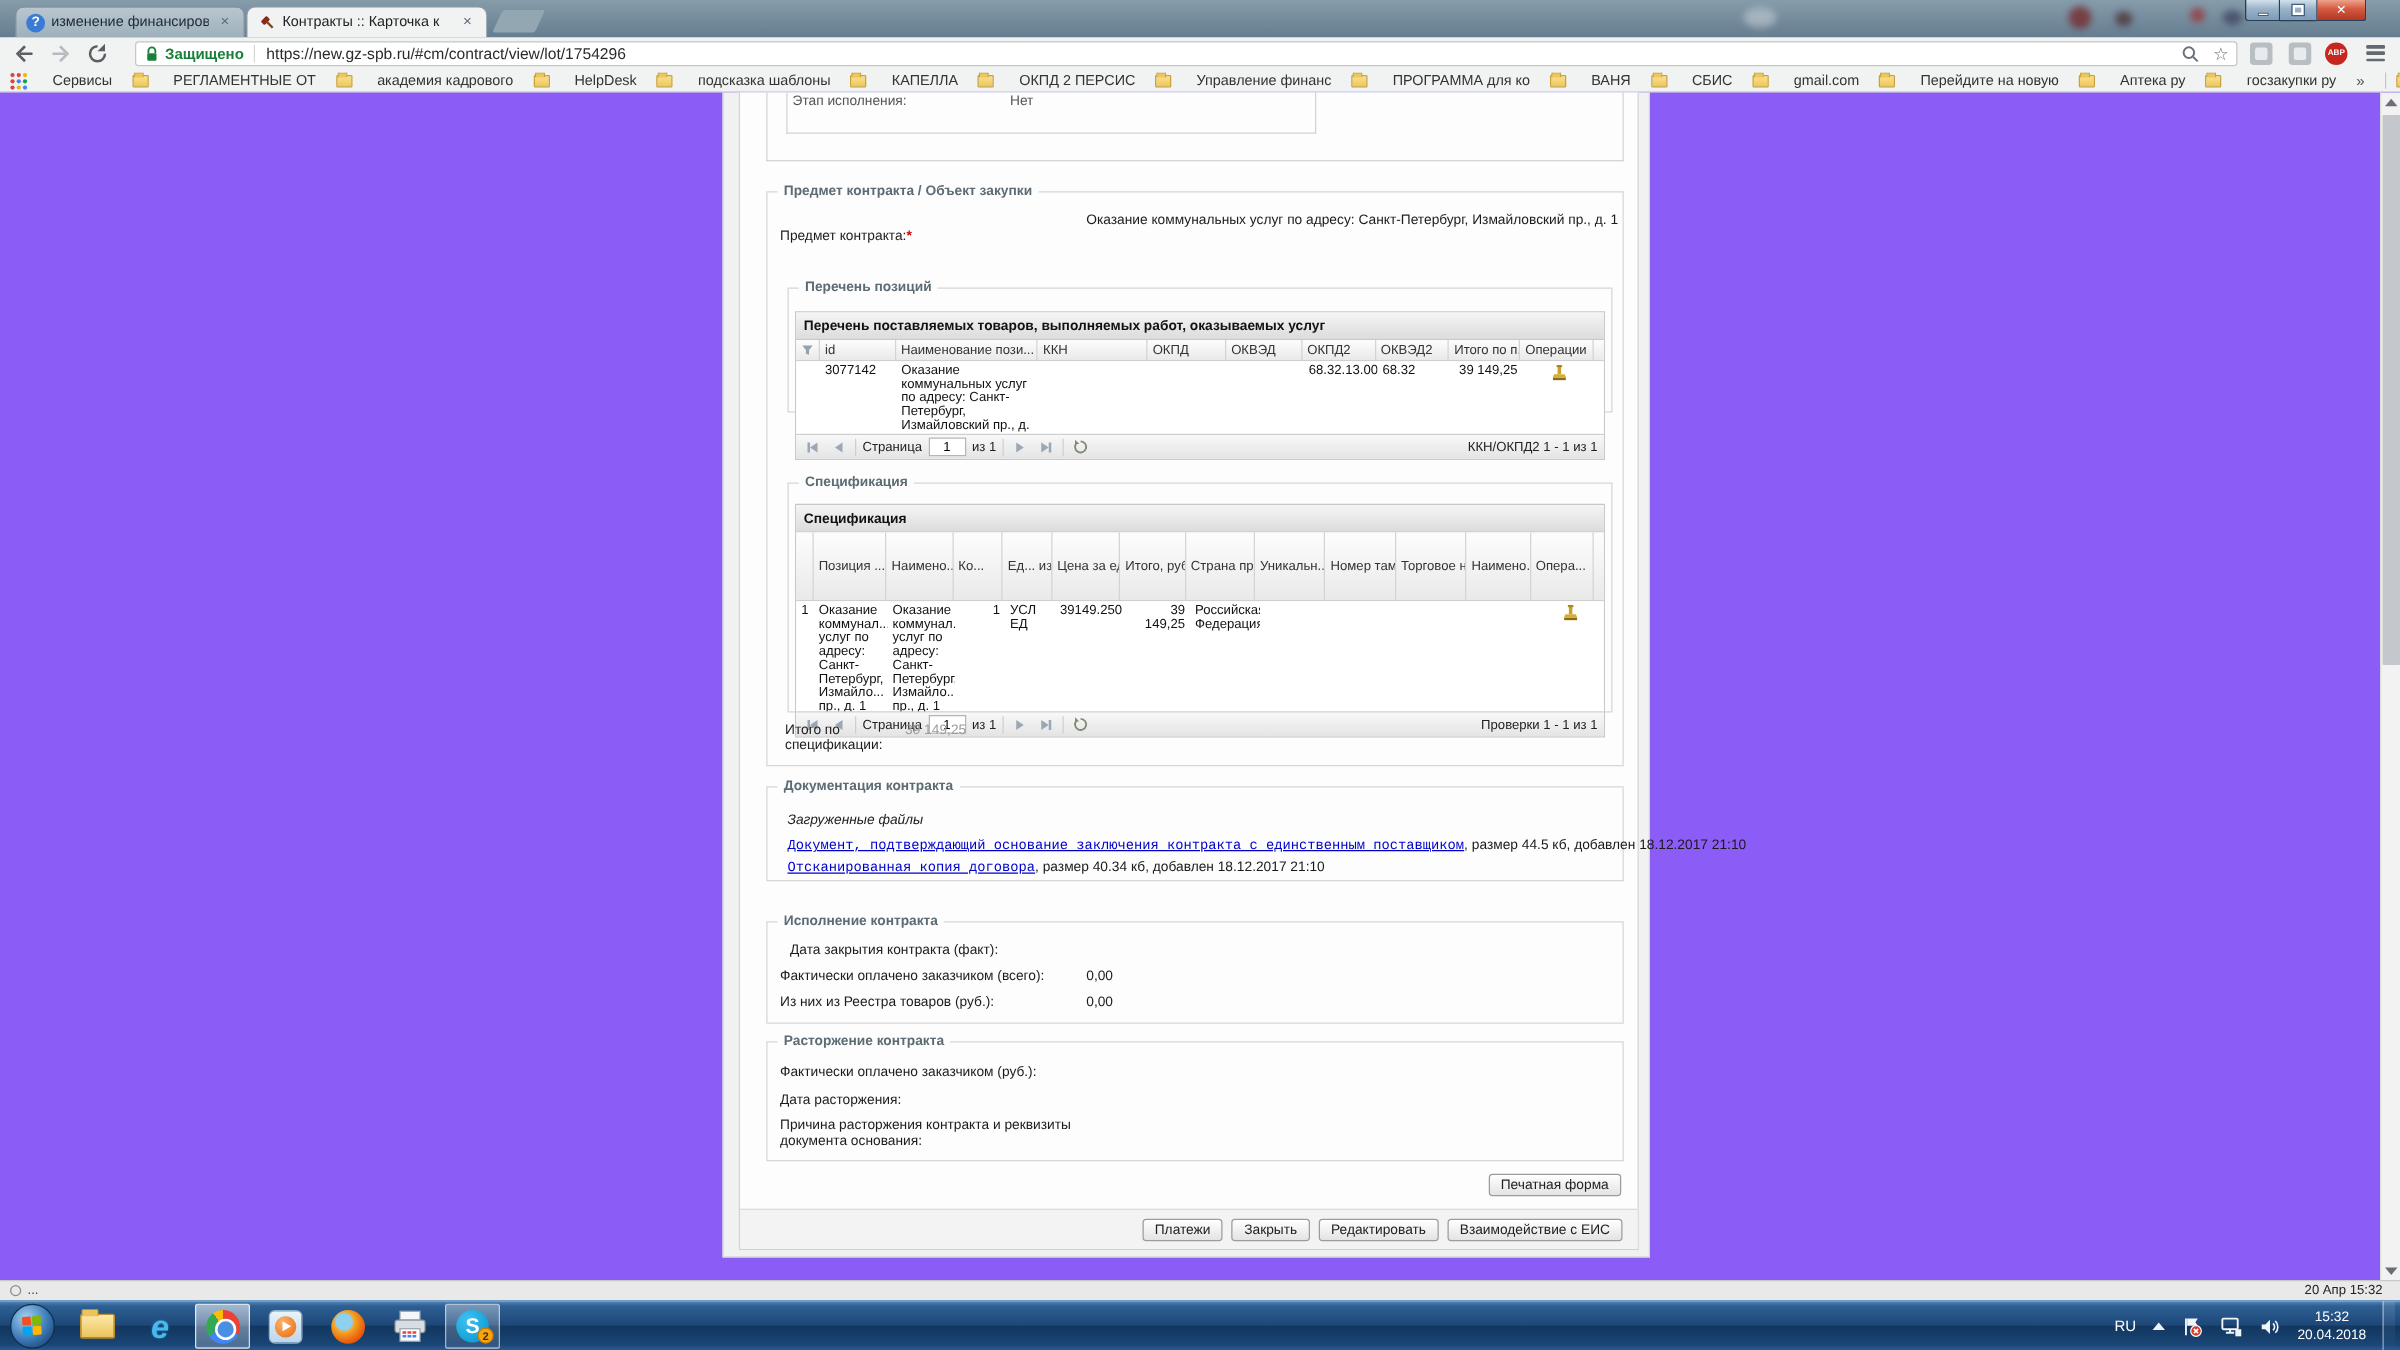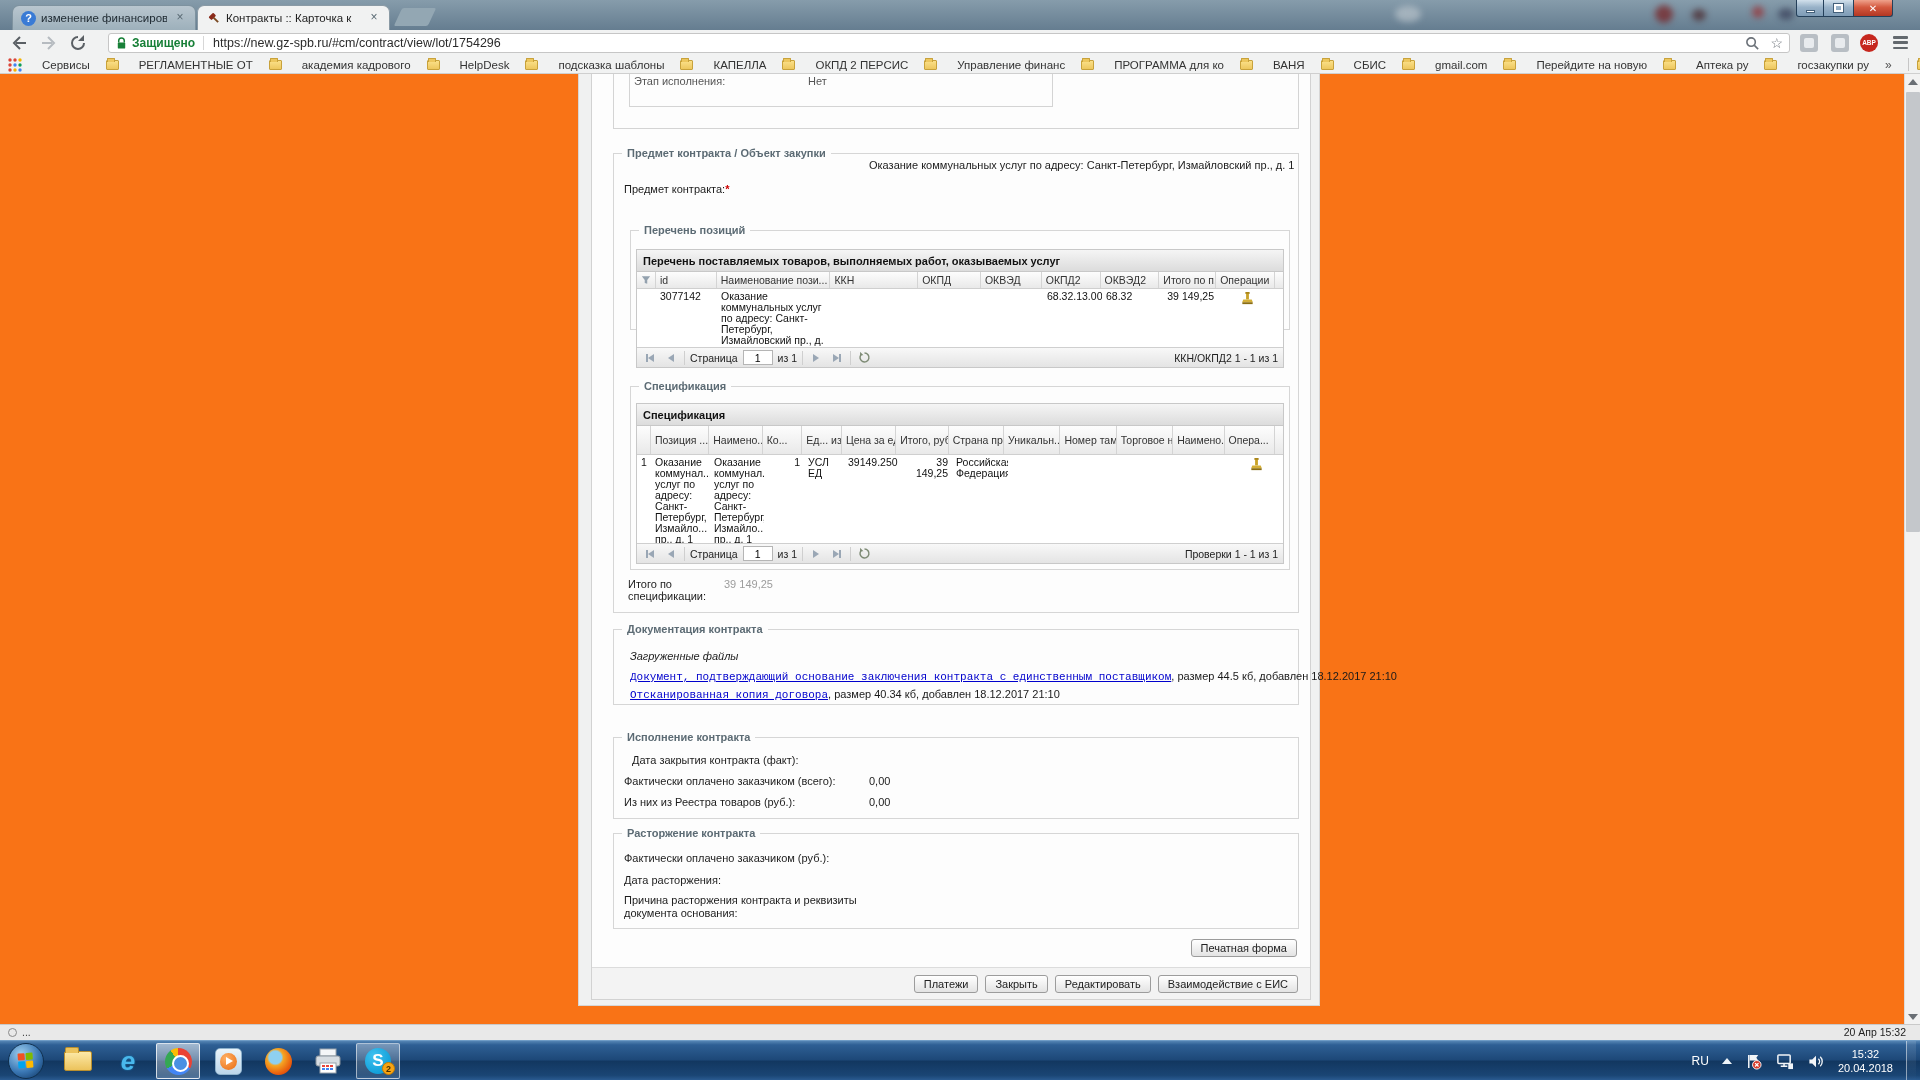--- a/index.html
+++ b/index.html
@@ -63,21 +63,21 @@
   .bm { display:flex; align-items:center; gap:20px; }
   .folder { width:13px; height:10px; background:linear-gradient(#fbe089,#edc75e); border:1px solid #c8a23b;
     border-radius:1px; position:relative; flex:0 0 13px; }
   .folder::before { content:""; position:absolute; left:0; top:-3px; width:6px; height:3px;
     background:#edc75e; border:1px solid #c8a23b; border-bottom:none; border-radius:1px 1px 0 0; }
   .bm-chevron { color:#555; font-size:12px; }
   .bm-right { margin-left:auto; display:flex; align-items:center; gap:8px; }
   .bm-divider { width:1px; height:13px; background:#c6c6c6; }
 
   
-  #page { position:absolute; left:0; top:74px; width:1920px; height:950px; background:#f97316; overflow:hidden; }
+  #page { position:absolute; left:0; top:74px; width:1920px; height:950px; background:#8b5cf6; overflow:hidden; }
   #outer-panel { position:absolute; left:578px; top:-2px; width:742px; height:934px;
     background:#f0f1f1; border:1px solid #d6d6d6; }
   #card { position:absolute; left:591px; top:-2px; width:720px; height:928px;
     background:#fdfdfd; border:1px solid #d2d2d2; font-size:11px; color:#1c1c1c; }
 
   .fs { position:absolute; border:1px solid #d6d6d6; background:#fdfdfd; }
   .fs-legend { position:absolute; top:-7px; left:8px; background:#fdfdfd; padding:0 5px;
     font-weight:bold; color:#5c6b74; font-size:11px; white-space:nowrap; }
   .lbl { position:absolute; color:#1c1c1c; }
   .val { position:absolute; color:#1c1c1c; white-space:nowrap; }
@@ -367,21 +367,21 @@
 
       <div id="cutfs"></div>
       <div id="cutbox">
         <span class="lbl" style="left:4px;top:4px;color:#555;">Этап исполнения:</span>
         <span class="val" style="left:178px;top:4px;color:#555;">Нет</span>
       </div>
 
       <div class="fs" style="left:21px;top:80px;width:686px;height:460px;">
         <div class="fs-legend">Предмет контракта / Объект закупки</div>
         <span class="lbl" style="left:10px;top:29px;"><span>Предмет контракта:</span><span class="req">*</span></span>
-        <span class="val" style="left:255px;top:5px;">Оказание коммунальных услуг по адресу: Санкт-Петербург, Измайловский пр., д. 1</span>
+        <span class="val" style="left:255px;top:16px;">Оказание коммунальных услуг по адресу: Санкт-Петербург, Измайловский пр., д. 1</span>
 
         <div class="fs" style="left:16px;top:76px;width:660px;height:100px;">
           <div class="fs-legend">Перечень позиций</div>
           <div class="gpanel" style="left:5px;top:18px;width:648px;">
             <div class="gtitle">Перечень поставляемых товаров, выполняемых работ, оказываемых услуг</div>
             <div class="gcols">
               <div class="gc" style="width:19px;justify-content:center;">
                 <svg width="11" height="11" viewBox="0 0 12 12">
                     <path d="M1 1h10L7.5 5.5V10l-3-1V5.5z" fill="#93a1ae"></path>
                   </svg>
@@ -449,21 +449,21 @@
               </div>
               <span class="pg-right">ККН/ОКПД2 1 - 1 из 1</span>
             </div>
           </div>
         </div>
 
         <div class="fs" style="left:16px;top:232px;width:660px;height:184px;">
           <div class="fs-legend">Спецификация</div>
           <div class="gpanel" style="left:5px;top:16px;width:648px;">
             <div class="gtitle">Спецификация</div>
-            <div class="gcols" style="height:29px;">
+            <div class="gcols" style="height:55px;">
               <div class="gc pre" style="width:14px;"></div>
               <div class="gc pre" style="width:59px;">Позиция ...</div>
               <div class="gc pre" style="width:54px;">Наимено...</div>
               <div class="gc pre" style="width:40px;">Ко...</div>
               <div class="gc pre" style="width:40px;">Ед...
 из...</div>
               <div class="gc pre" style="width:55px;">Цена за
 едини...</div>
               <div class="gc pre" style="width:53px;">Итого,
 руб.</div>

